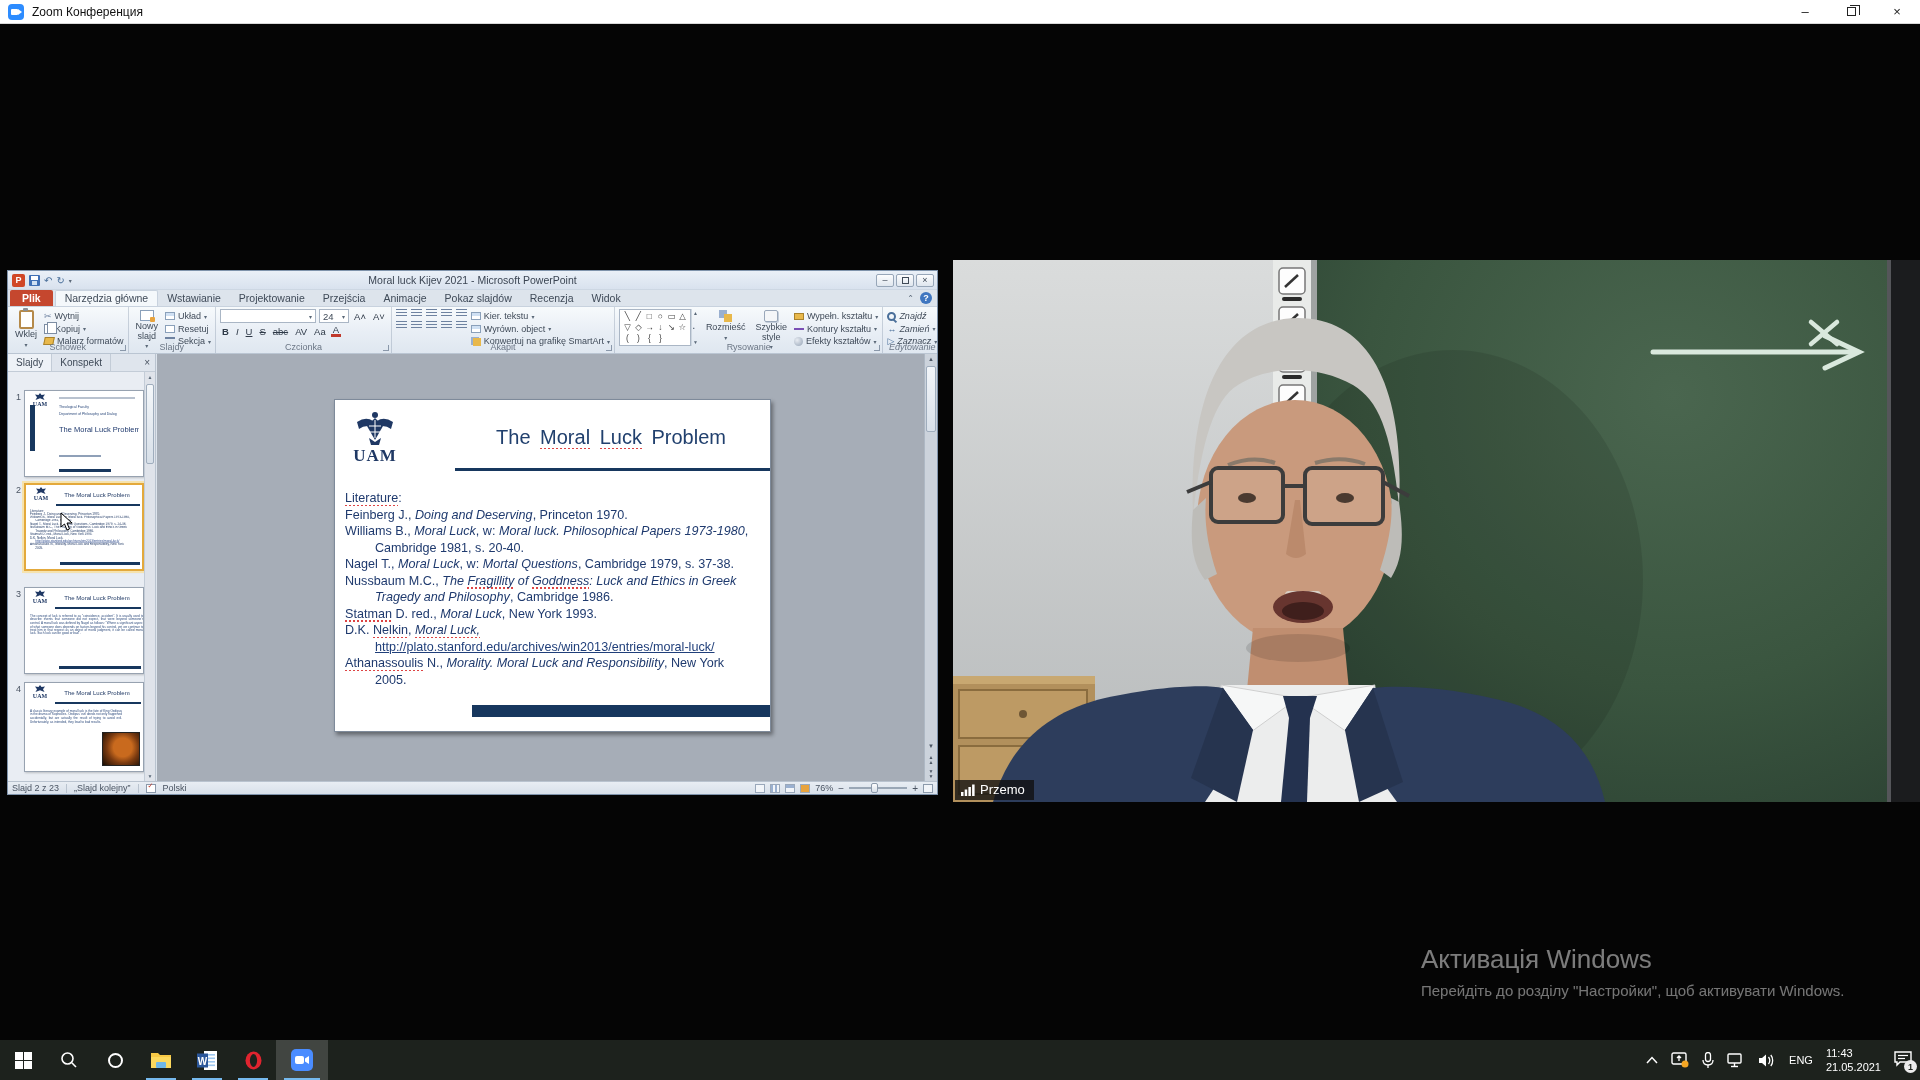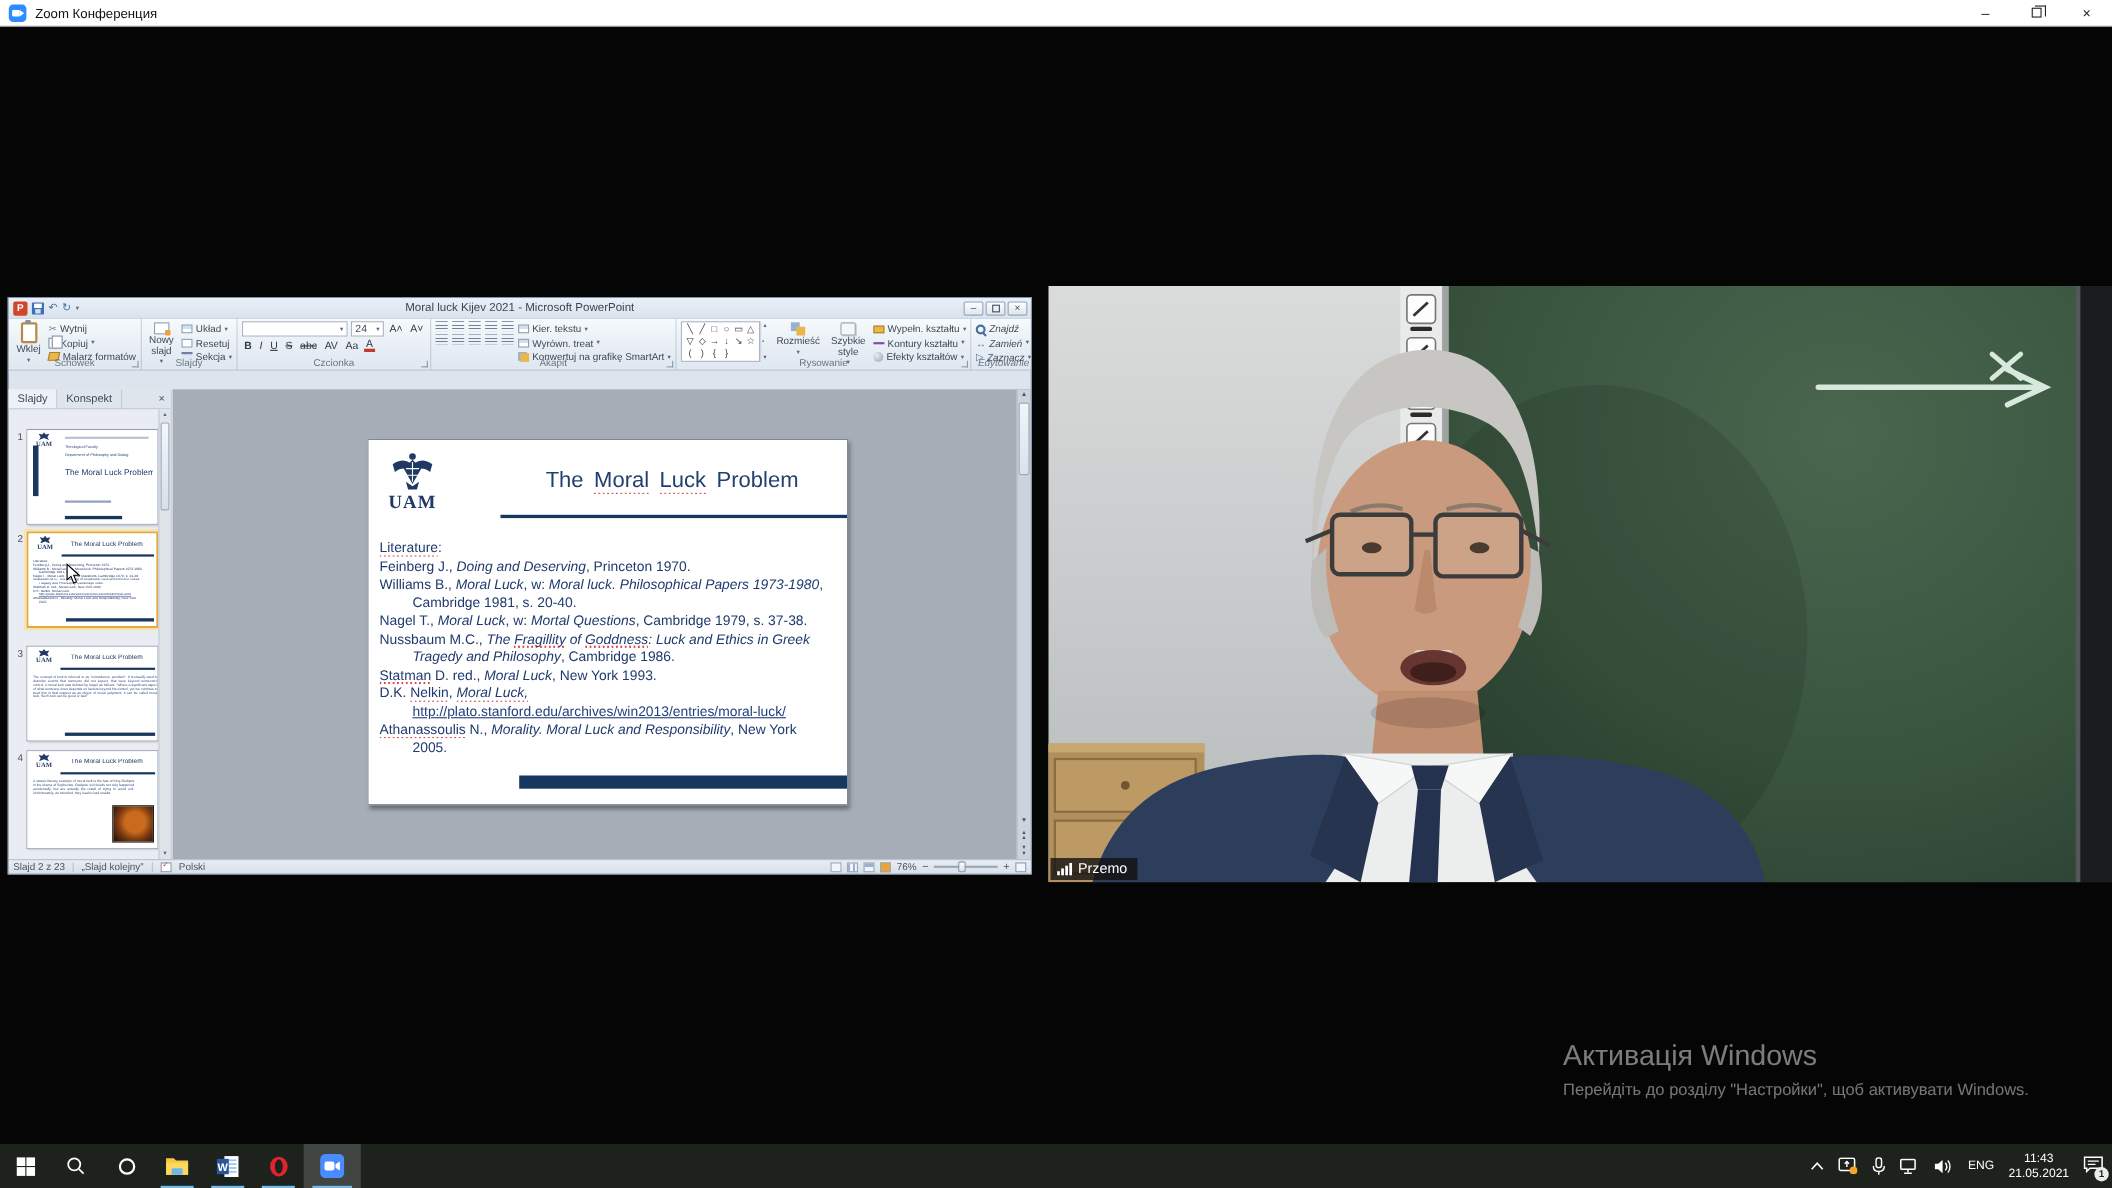--- a/index.html
+++ b/index.html
@@ -156,21 +156,21 @@
   .act{position:absolute;left:1421px;top:944px;color:rgba(255,255,255,.48);}
   .act-title{font-size:26px;font-weight:400;}
   .act-sub{font-size:15px;margin-top:7px;color:rgba(255,255,255,.45);}
 
   
   .tb{position:absolute;left:0;right:0;bottom:0;height:40px;background:#1d221d;display:flex;align-items:stretch;z-index:10;}
   .tbtn{width:46px;display:flex;align-items:center;justify-content:center;position:relative;flex:0 0 auto;}
   .tbtn.running::after{content:"";position:absolute;bottom:0;left:8px;right:8px;height:2px;background:#76b9ed;}
   .tbtn.zoomactive{background:rgba(255,255,255,.16);width:52px;}
   .tray{margin-left:auto;display:flex;align-items:center;gap:13px;padding-right:8px;color:#fff;font-size:11px;}
-  .clock{text-align:center;line-height:14px;}
+  .clock{line-height:14px;}
   .nbadge{position:relative;}
   .nbadge .bdg{position:absolute;right:-5px;bottom:-4px;width:13px;height:13px;border-radius:50%;background:#ececec;color:#1d221d;font-size:9px;display:flex;align-items:center;justify-content:center;font-weight:bold;}
 </style>
 </head>
 <body>
 
 <div id="screen">
 
   <div class="titlebar">
     <div class="zoom-badge"></div>
@@ -196,20 +196,35 @@
       <div class="ppt-title">Moral luck Kijev 2021 - Microsoft PowerPoint</div>
       <div class="ppt-ctrl">
         <div class="pcbtn">–</div>
         <div class="pcbtn">
             <span class="mini-restore"></span>
           </div>
         <div class="pcbtn">×</div>
       </div>
     </div>
 
+    <div class="ptabs">
+      <div class="ptab file">Plik</div>
+        <div class="ptab sel">Narzędzia główne</div>
+        <div class="ptab">Wstawianie</div>
+        <div class="ptab">Projektowanie</div>
+        <div class="ptab">Przejścia</div>
+        <div class="ptab">Animacje</div>
+        <div class="ptab">Pokaz slajdów</div>
+        <div class="ptab">Recenzja</div>
+        <div class="ptab">Widok</div>
+        <div class="tabs-right">
+        <span class="rib-min">⌃</span>
+        <span class="help-ic">?</span>
+      </div>
+    </div>
 
     <div class="ribbon">
 
       <div class="rg">
         <div class="bigbtn">
           <span class="mi-clip"></span>
           <span>Wklej</span>
           <span class="car">▾</span>
         </div>
         <div class="smallcol">
@@ -303,21 +318,21 @@
           </div>
         </div>
         <div class="smallcol">
           <div class="sitem">
               <span class="mi-layout"></span>
               <span>Kier. tekstu</span>
               <span class="car">▾</span>
             </div>
           <div class="sitem">
               <span class="mi-layout"></span>
-              <span>Wyrówn. treat</span>
+              <span>Wyrówn. object</span>
               <span class="car">▾</span>
             </div>
           <div class="sitem">
               <span class="mi-arrange" style="width:10px;height:9px;"></span>
               <span>Konwertuj na grafikę SmartArt</span>
               <span class="car">▾</span>
             </div>
         </div>
         <div class="gl">Akapit</div>
         <div class="dlg"></div>

